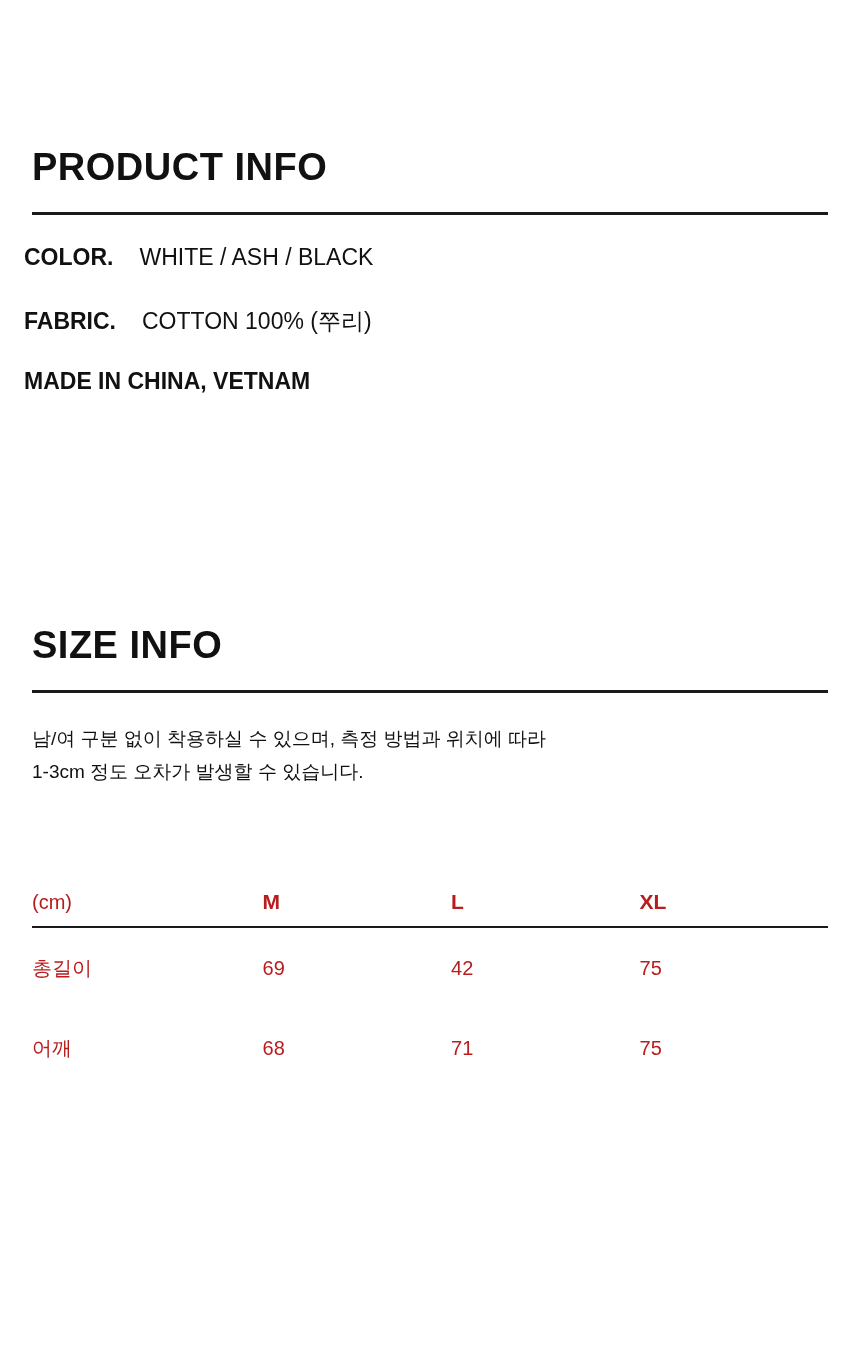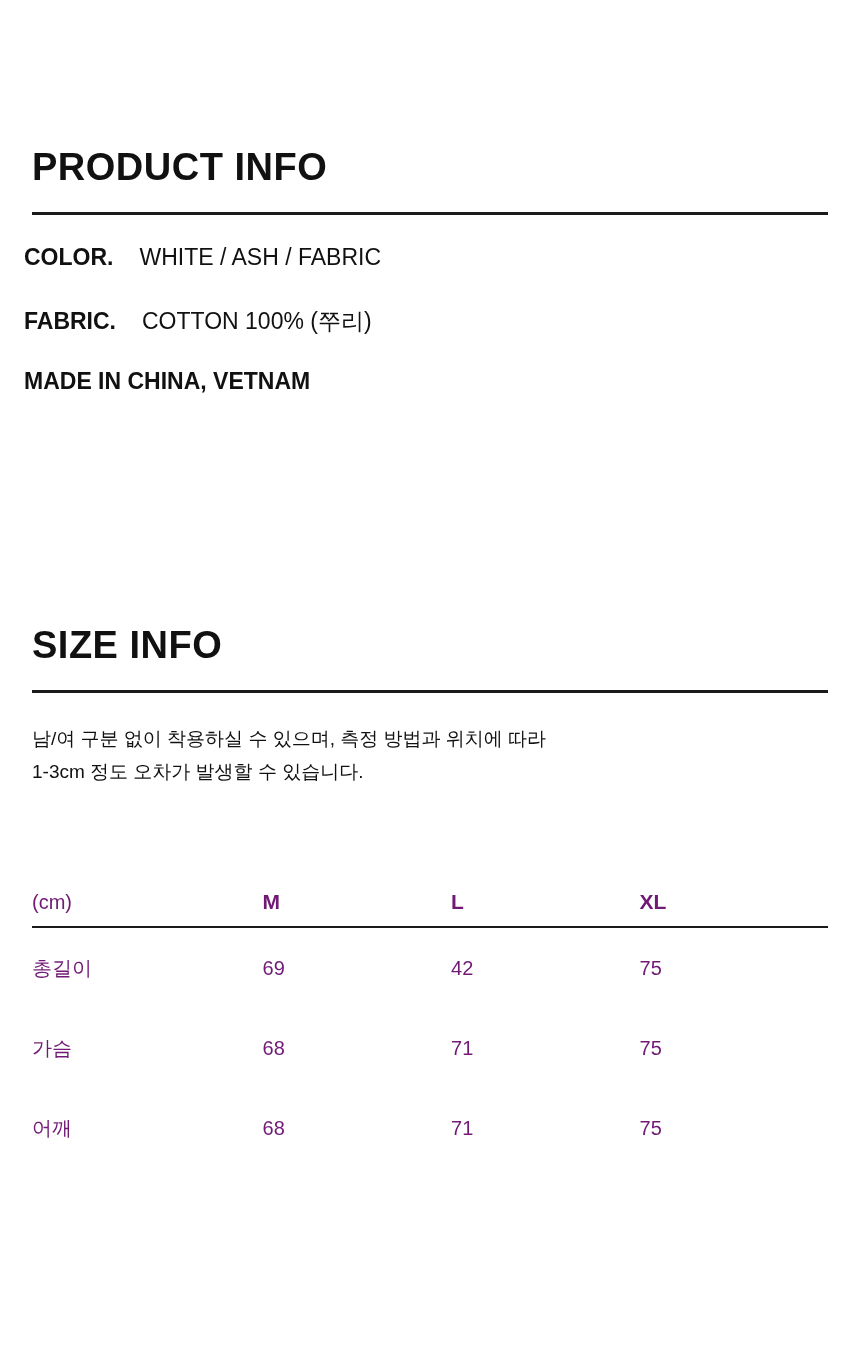--- a/index.html
+++ b/index.html
@@ -92,21 +92,21 @@
     left: 32px;
     top: 878px;
     width: 796px;
     border-collapse: collapse;
   }
   .size-table th,
   .size-table td {
     padding: 0;
     text-align: left;
     font-weight: normal;
-    color: #701a75;
+    color: #b91c1c;
   }
   .size-table thead th {
     font-size: 21px;
     font-weight: bold;
     height: 48px;
     vertical-align: middle;
   }
   .size-table thead th.unit-head {
     font-weight: normal;
     font-size: 20px;
@@ -130,21 +130,21 @@
 </head>
 <body>
 
 <div class="page">
 
   <div class="section-title" id="product-info-title">PRODUCT INFO</div>
   <div class="rule" id="product-info-rule"></div>
 
   <div class="info-row" id="row-color">
     <span class="info-label">COLOR.</span>
-    <span class="info-value">WHITE / ASH / FABRIC</span>
+    <span class="info-value">WHITE / ASH / BLACK</span>
   </div>
 
   <div class="info-row" id="row-fabric">
     <span class="info-label">FABRIC.</span>
     <span class="info-value">COTTON 100% (쭈리)</span>
   </div>
 
   <div class="info-row" id="row-origin">
     <span class="info-label">MADE IN CHINA, VETNAM</span>
   </div>
@@ -167,26 +167,20 @@
       </tr>
     </thead>
     <tbody>
       <tr>
         <td class="row-label">총길이</td>
         <td class="val">69</td>
         <td class="val">42</td>
         <td class="val">75</td>
       </tr>
       <tr>
-        <td class="row-label">가슴</td>
-        <td class="val">68</td>
-        <td class="val">71</td>
-        <td class="val">75</td>
-      </tr>
-      <tr>
         <td class="row-label">어깨</td>
         <td class="val">68</td>
         <td class="val">71</td>
         <td class="val">75</td>
       </tr>
     </tbody>
   </table>
 
 </div>
 

